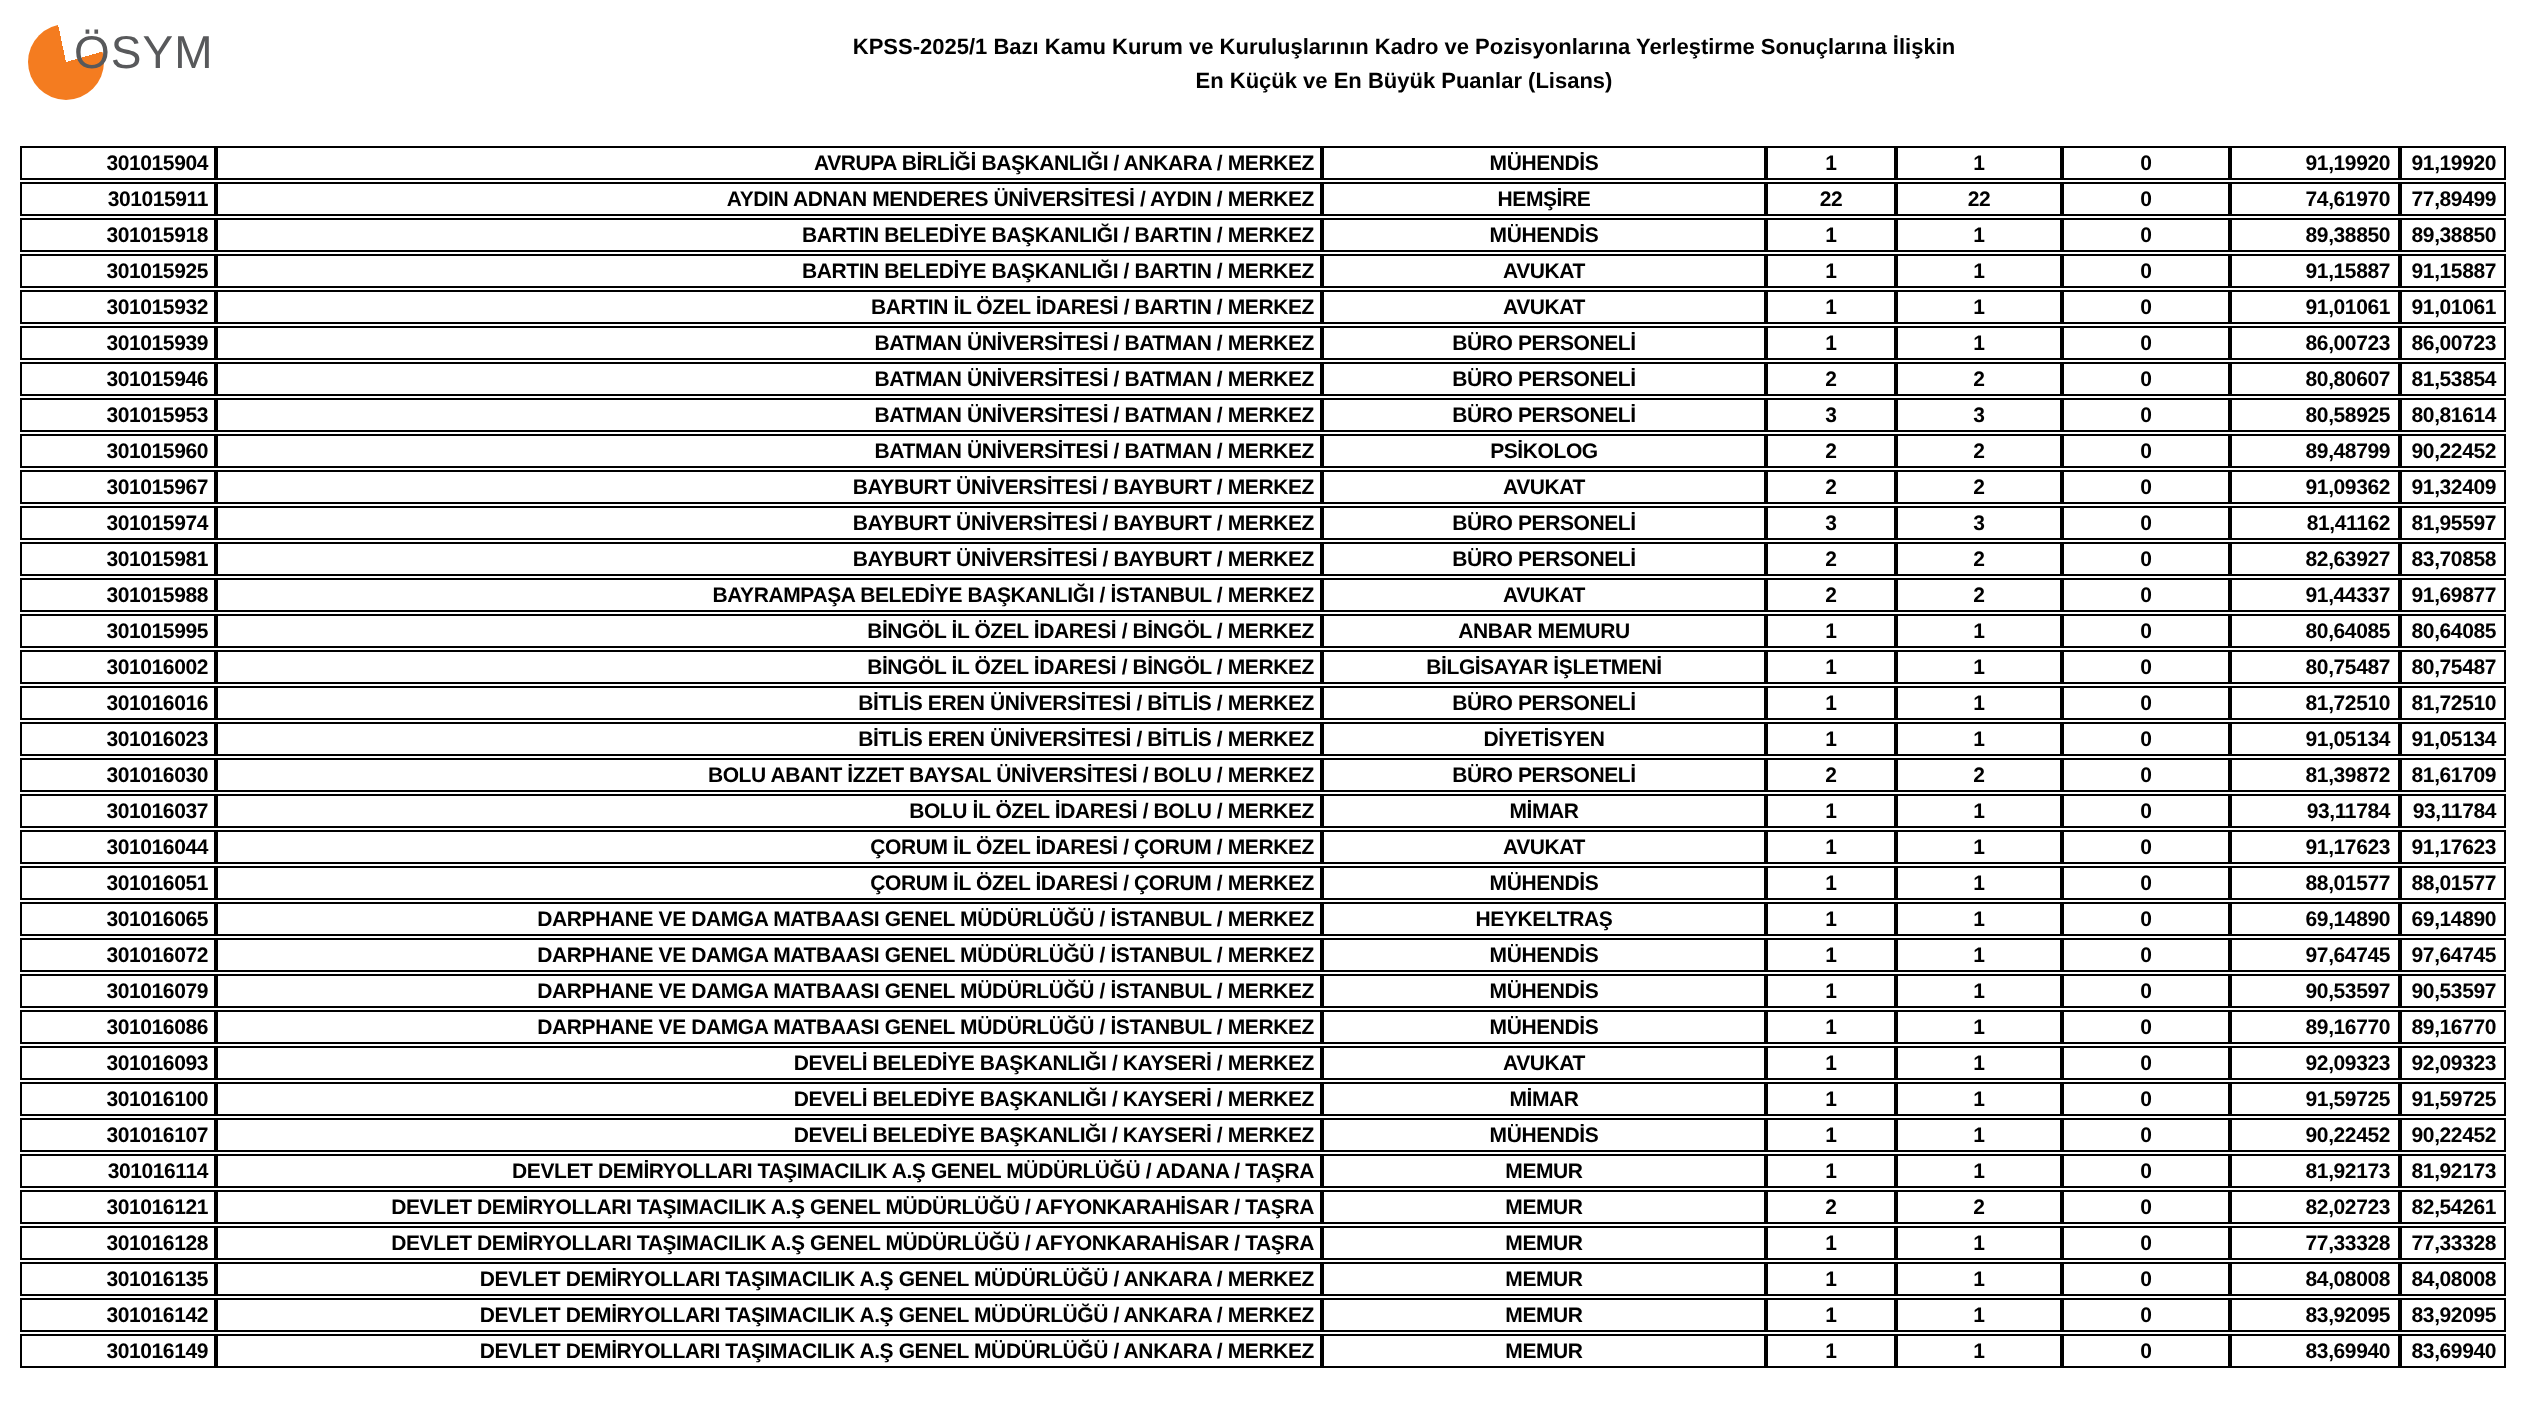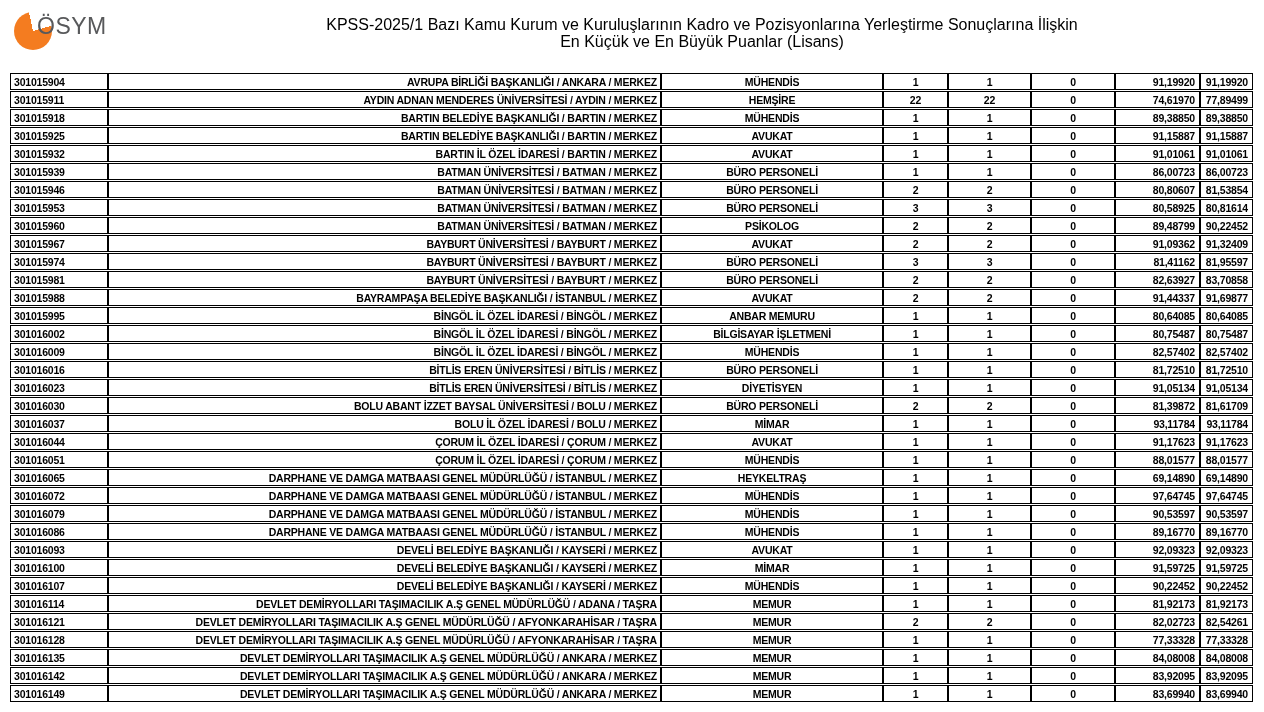--- a/index.html
+++ b/index.html
@@ -45,22 +45,22 @@
   }
   .title-block {
     position: absolute;
     left: 140px;
     right: 0;
     top: 16px;
     text-align: center;
     color: #000;
   }
   .title-line {
-    font-size: 16px;
-    font-weight: normal;
+    font-size: 11px;
+    font-weight: bold;
     line-height: 17px;
   }
   
   .results {
     position: absolute;
     left: 10px;
     top: 72px;
     width: 1243px;
     border-collapse: separate;
     border-spacing: 0 1px;
@@ -73,21 +73,21 @@
     padding: 0 3px;
     font-size: 10.5px;
     font-weight: bold;
     letter-spacing: -0.2px;
     color: #000;
     white-space: nowrap;
     overflow: hidden;
     vertical-align: middle;
     background: #ffffff;
   }
-  .results td.c-code  { text-align: left; }
+  .results td.c-code  { text-align: right; }
   .results td.c-inst  { text-align: right; }
   .results td.c-pos   { text-align: center; }
   .results td.c-num   { text-align: center; }
   .results td.c-score { text-align: right; padding-right: 4px; }
   col.w-code { width: 98px; }
   col.w-inst { width: 553px; }
   col.w-pos  { width: 222px; }
   col.w-n1   { width: 65px; }
   col.w-n2   { width: 83px; }
   col.w-n3   { width: 84px; }
@@ -265,30 +265,20 @@
           <td class="c-code">301016002</td>
           <td class="c-inst">BİNGÖL İL ÖZEL İDARESİ / BİNGÖL / MERKEZ</td>
           <td class="c-pos">BİLGİSAYAR İŞLETMENİ</td>
           <td class="c-num">1</td>
           <td class="c-num">1</td>
           <td class="c-num">0</td>
           <td class="c-score">80,75487</td>
           <td class="c-score">80,75487</td>
         </tr>
         <tr>
-          <td class="c-code">301016009</td>
-          <td class="c-inst">BİNGÖL İL ÖZEL İDARESİ / BİNGÖL / MERKEZ</td>
-          <td class="c-pos">MÜHENDİS</td>
-          <td class="c-num">1</td>
-          <td class="c-num">1</td>
-          <td class="c-num">0</td>
-          <td class="c-score">82,57402</td>
-          <td class="c-score">82,57402</td>
-        </tr>
-        <tr>
           <td class="c-code">301016016</td>
           <td class="c-inst">BİTLİS EREN ÜNİVERSİTESİ / BİTLİS / MERKEZ</td>
           <td class="c-pos">BÜRO PERSONELİ</td>
           <td class="c-num">1</td>
           <td class="c-num">1</td>
           <td class="c-num">0</td>
           <td class="c-score">81,72510</td>
           <td class="c-score">81,72510</td>
         </tr>
         <tr>

